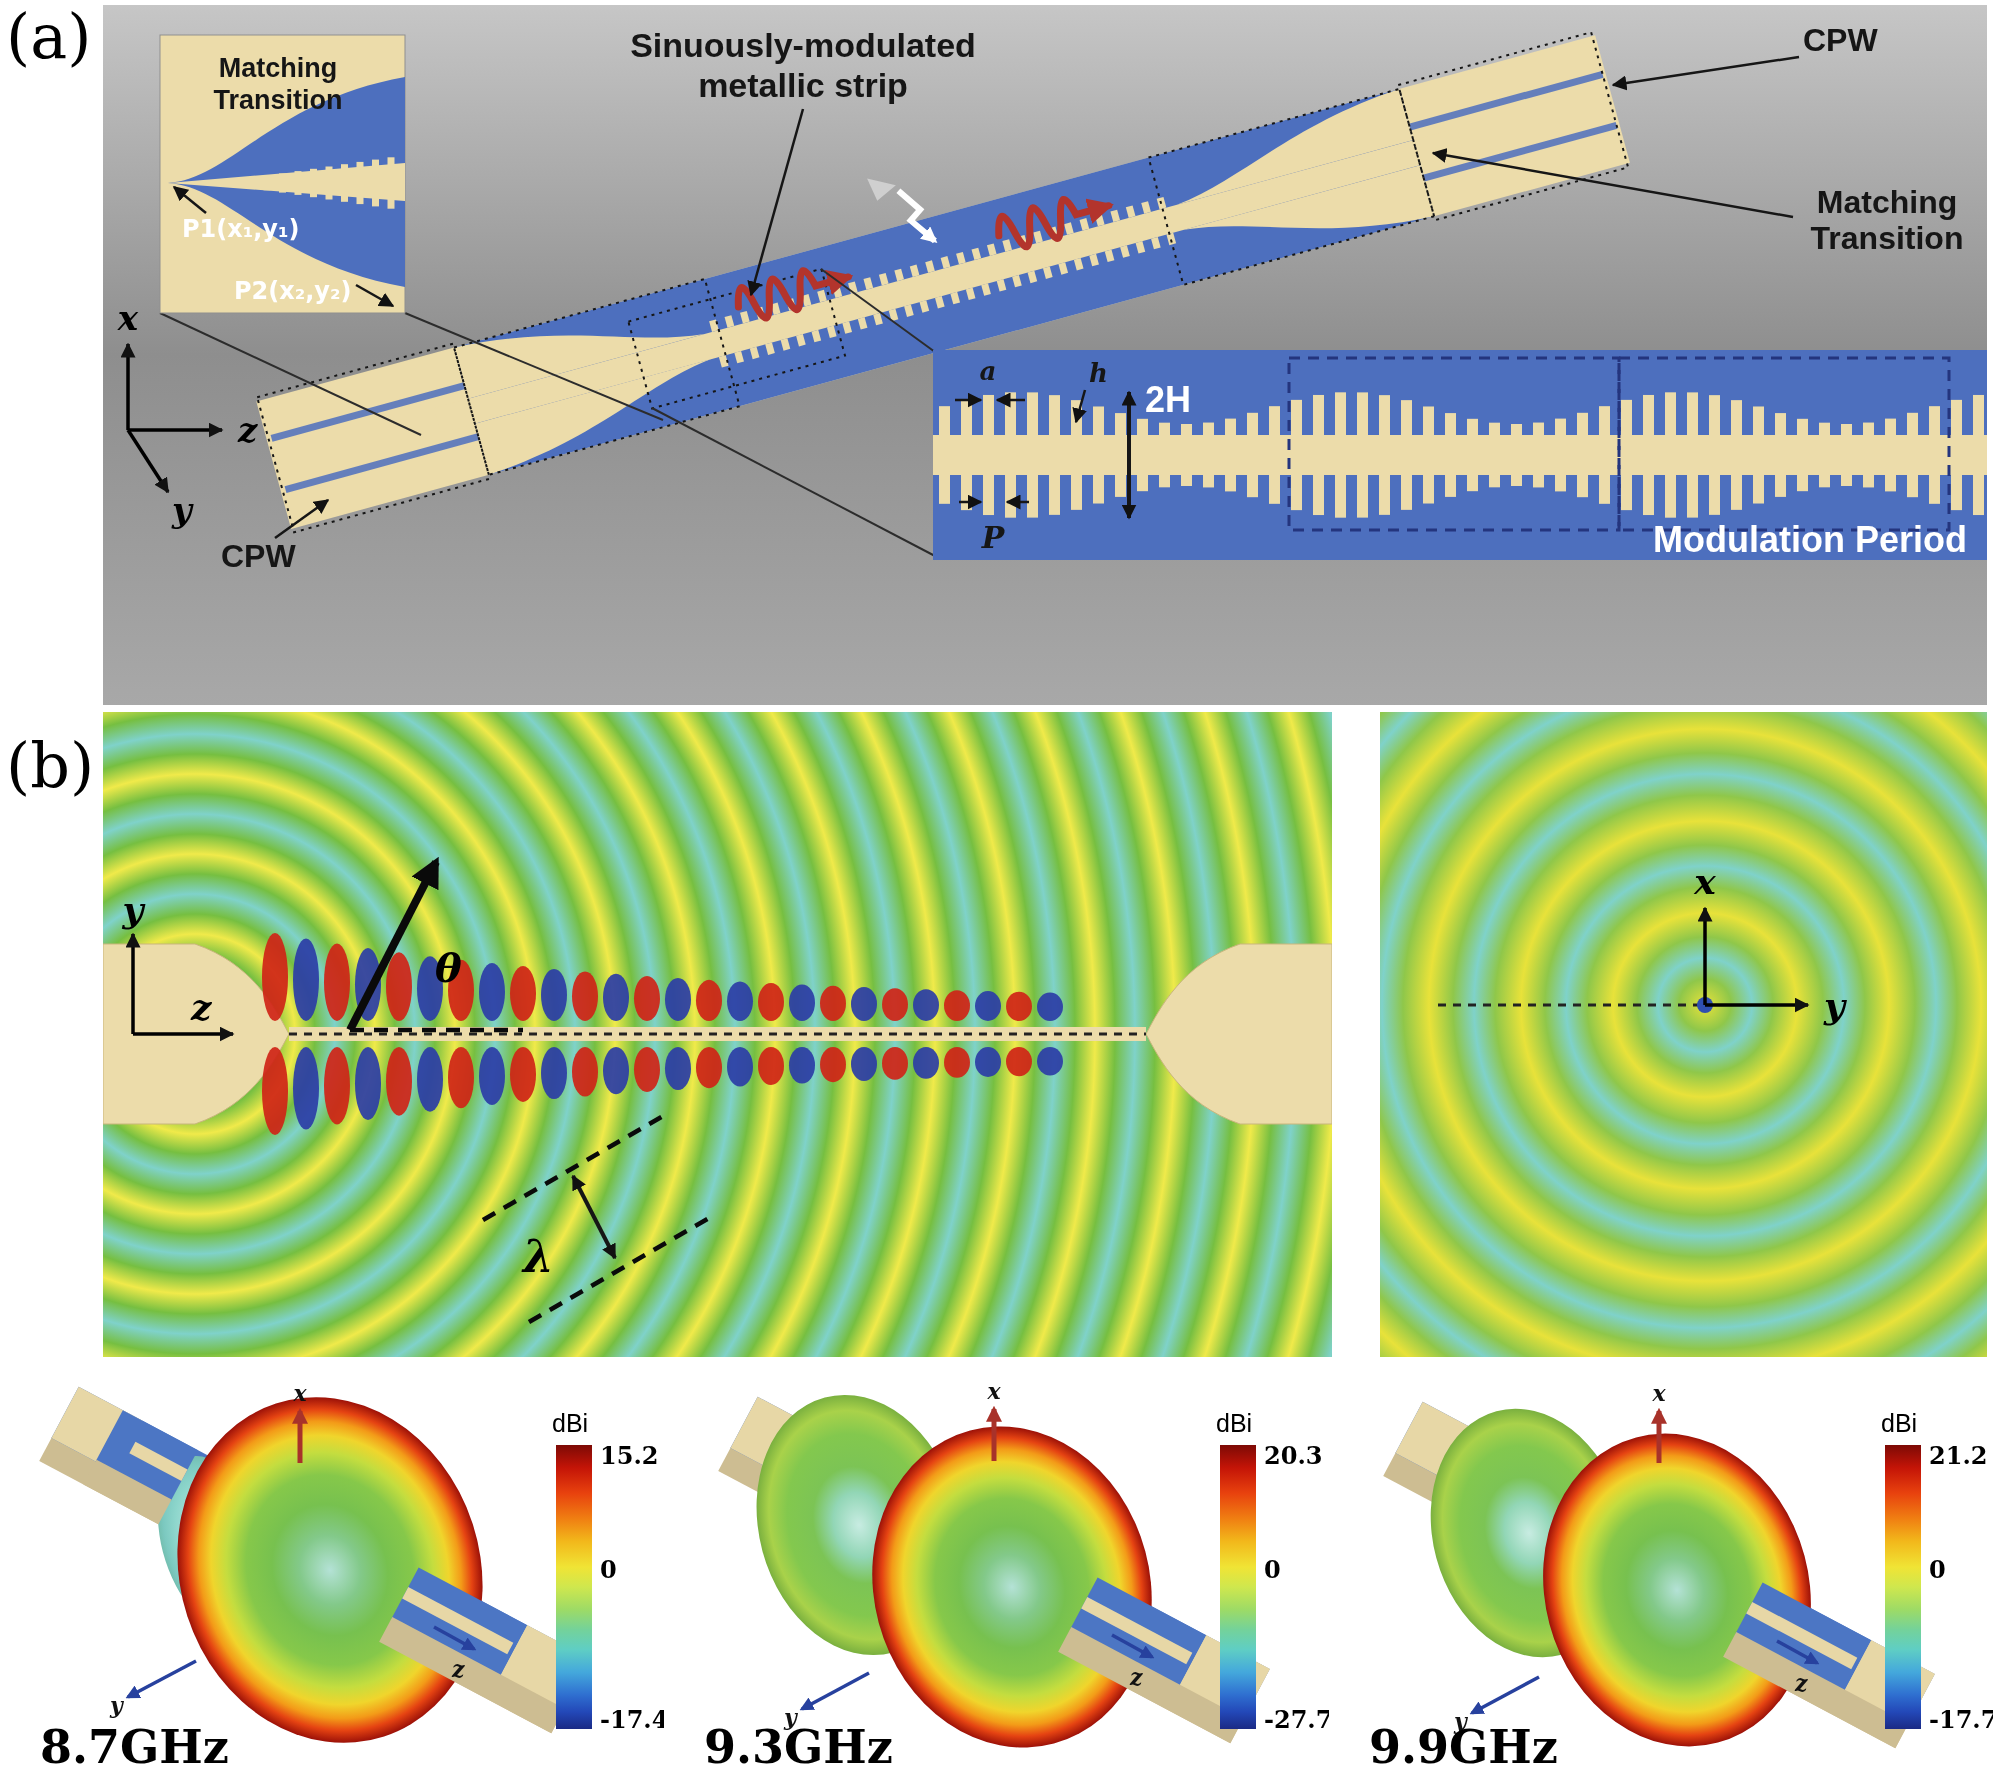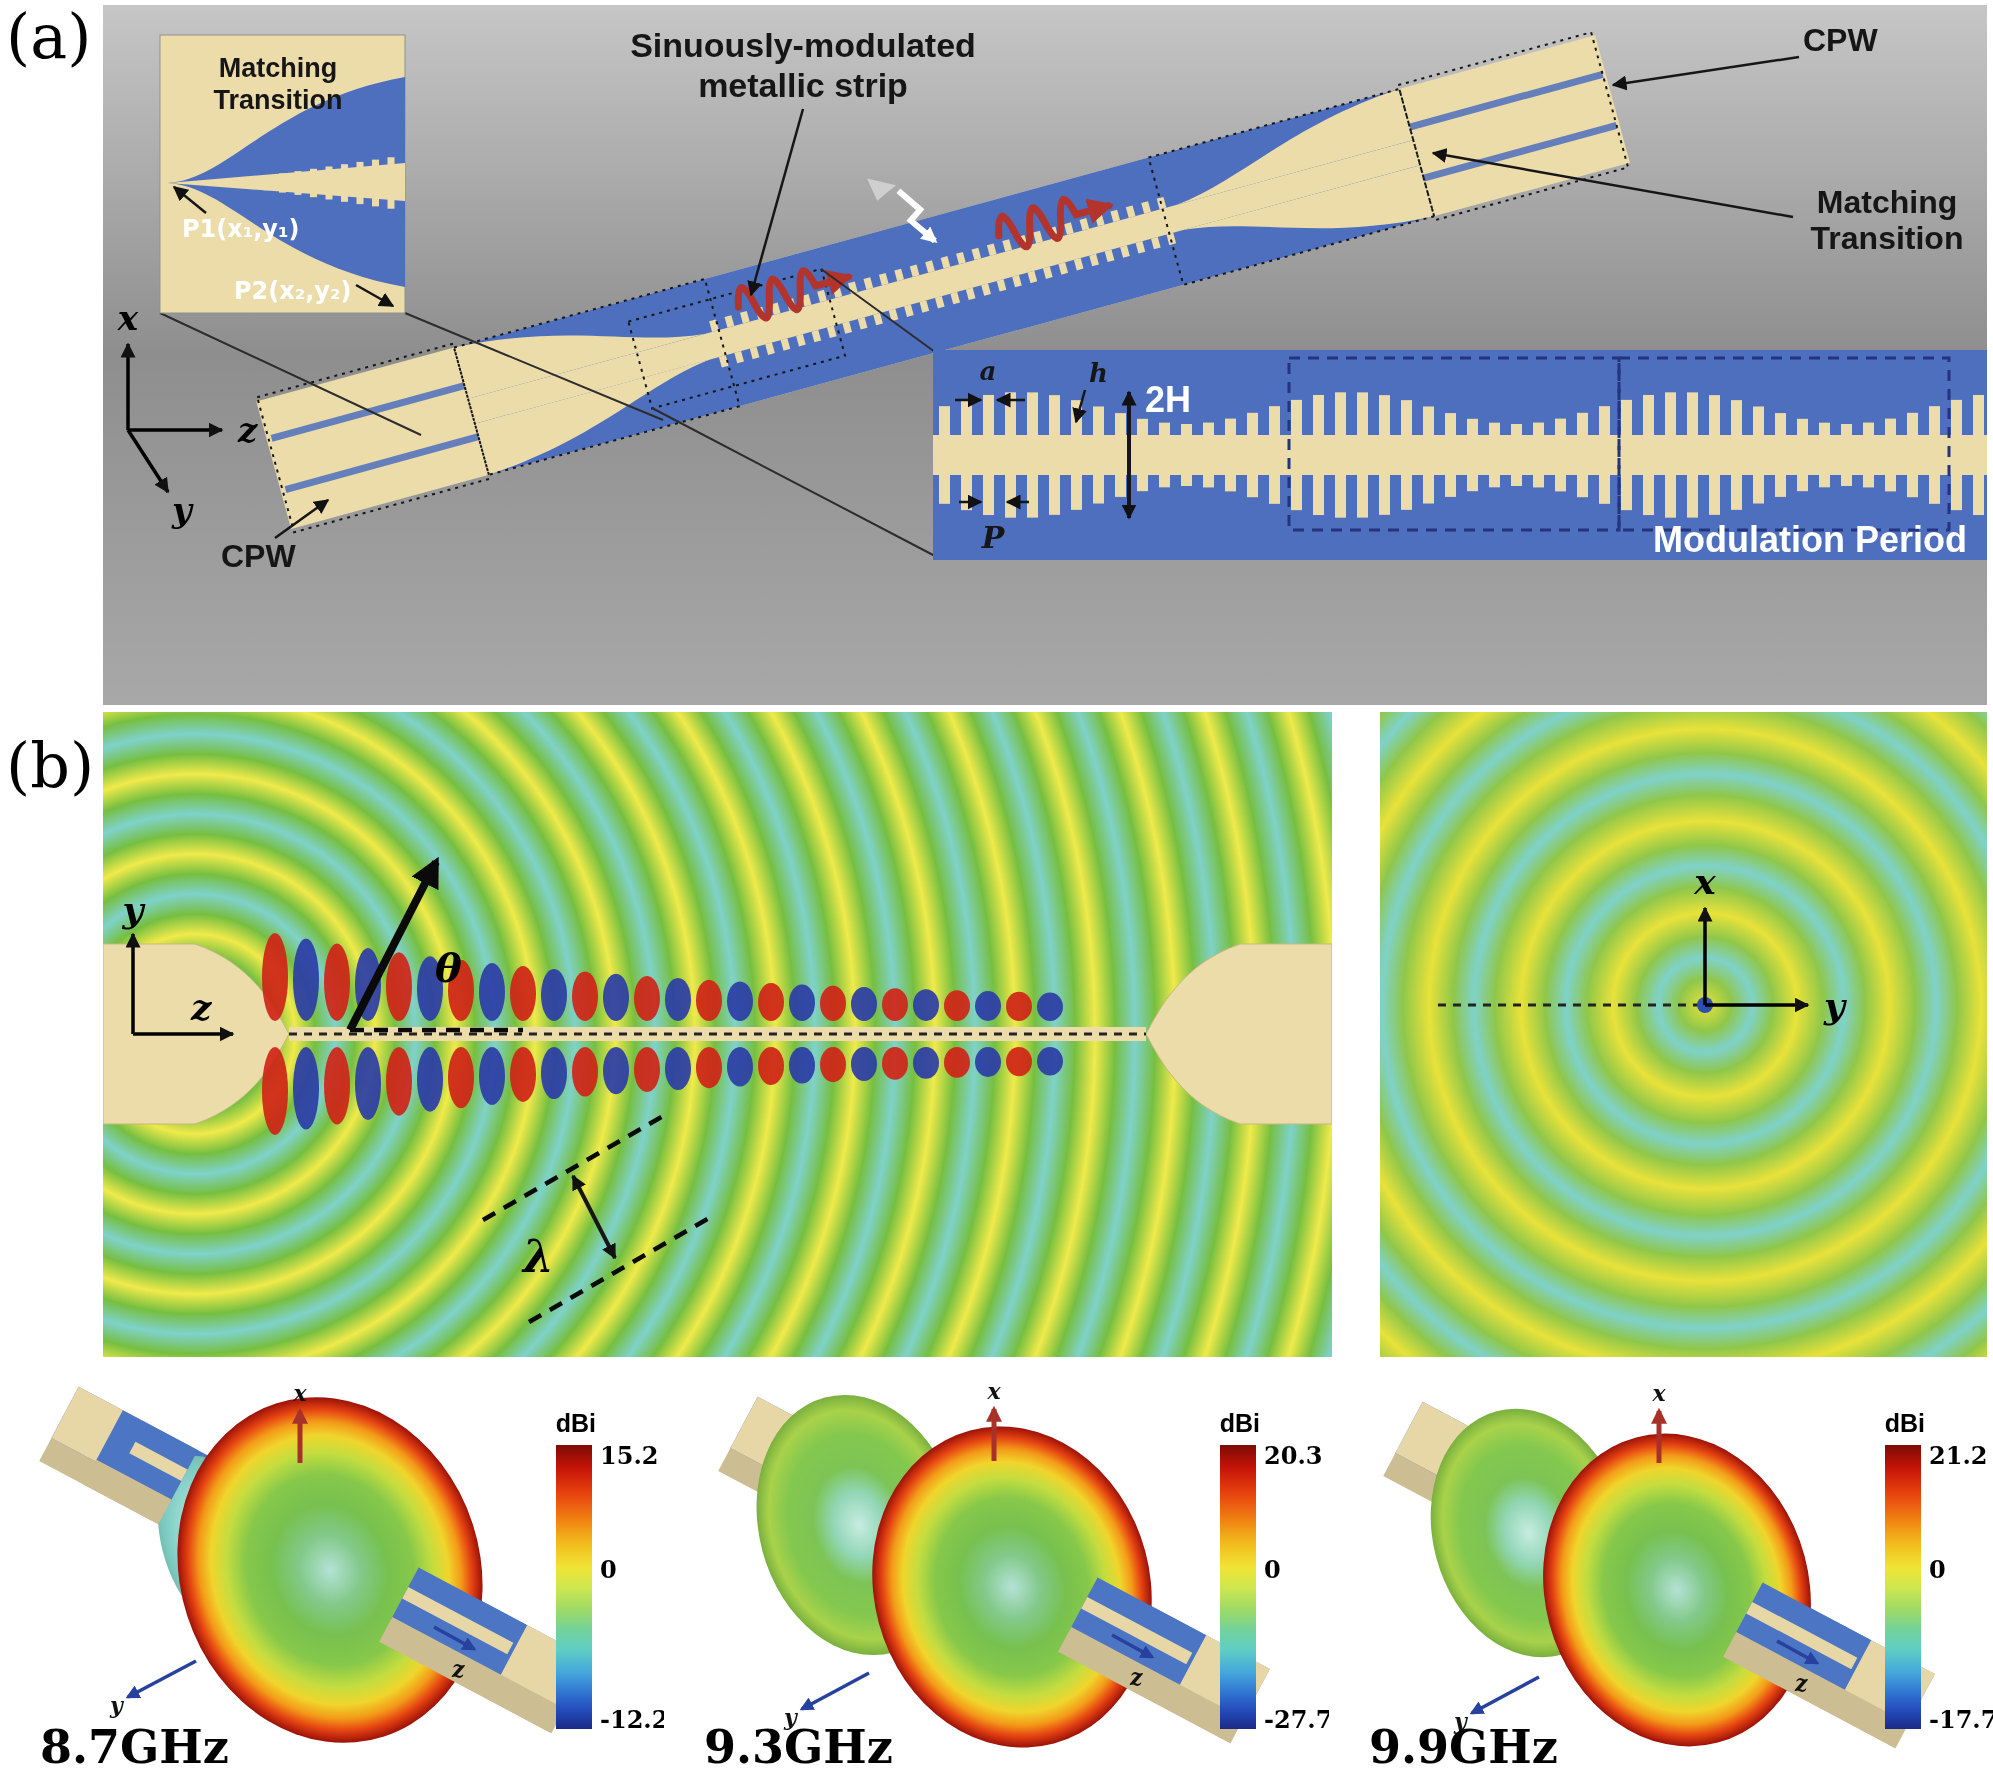--- a/index.html
+++ b/index.html
@@ -40,21 +40,21 @@
   .yarr{stroke:#27419e;stroke-width:3.5;fill:none}
   
   .bleft{left:103px;top:712px;width:1229px;height:645px;background-color:#76bf41;
     background-image:repeating-radial-gradient(circle at 92px 322px,#76bf41 0px,#f0ea4a 20px,#76bf41 40px,#7fd2ca 60px,#76bf41 80px)}
   .bright{left:1380px;top:712px;width:607px;height:645px;background-color:#8fc74a;
     background-image:repeating-radial-gradient(circle at 325px 293px,#e8e23a 0px,#8fc74a 26px,#7fd2ca 47px,#8fc74a 68px,#e8e23a 92px)}
   .bleft svg,.bright svg{position:absolute;left:0;top:0}
   
   .cplot{top:1375px;width:664px;height:415px;background:#fff}
   .cbar{position:absolute;top:34px;left:552px;width:110px;height:350px;font-family:"DejaVu Serif",serif;color:#000}
-  .cb-title{position:absolute;top:0;left:0;width:44px;text-align:right;font-weight:bold;font-size:25px;font-family:"Liberation Sans",sans-serif}
+  .cb-title{position:absolute;top:0;left:0;width:44px;text-align:left;font-weight:normal;font-size:25px;font-family:"Liberation Sans",sans-serif}
   .cb-bar{position:absolute;top:36px;left:4px;width:36px;height:284px;
     background:linear-gradient(to bottom,#7d0a05 0%,#c41407 8%,#e8420e 17%,#f07f12 26%,#f2b81b 34%,#f0e435 43%,#cfe74e 50%,#9ddb66 58%,#74d29a 65%,#5fcec4 72%,#44a8dc 80%,#2f6fd0 88%,#2348b8 94%,#1a2a85 100%)}
   .cb-max{position:absolute;top:32px;left:48px;font-size:24px;font-weight:bold}
   .cb-zero{position:absolute;top:146px;left:48px;font-size:24px;font-weight:bold}
   .cb-min{position:absolute;top:296px;left:48px;font-size:24px;font-weight:bold}
 </style>
 </head>
 <body>
 
 <svg width="0" height="0" style="position:absolute" aria-hidden="true">
@@ -500,21 +500,21 @@
     <text x="110" y="338" class="t-math22">y</text>
     <line x1="434" y1="252" x2="474" y2="274" class="yarr" marker-end="url(#mBl)"></line>
     <text x="452" y="302" class="t-math22">z</text>
     <text x="40" y="388" class="freq">8.7GHz</text>
   </svg>
   <div class="cbar">
     <div class="cb-title">dBi</div>
     <div class="cb-bar"></div>
     <div class="cb-max">15.2</div>
     <div class="cb-zero">0</div>
-    <div class="cb-min">-12.2</div>
+    <div class="cb-min">-17.4</div>
   </div>
 </div>
 
 <div class="abs cplot" style="left:664px">
   <svg width="664" height="415" viewBox="0 0 664 415">
     <g transform="translate(330,195) rotate(28)">
       <rect x="-290" y="14" width="580" height="28" fill="#cdbd92"></rect>
       <rect x="-290" y="-42" width="580" height="58" fill="#4c76c4"></rect>
       <rect x="-290" y="-42" width="72" height="58" fill="#e7d7a6"></rect>
       <rect x="218" y="-42" width="72" height="58" fill="#e7d7a6"></rect>

